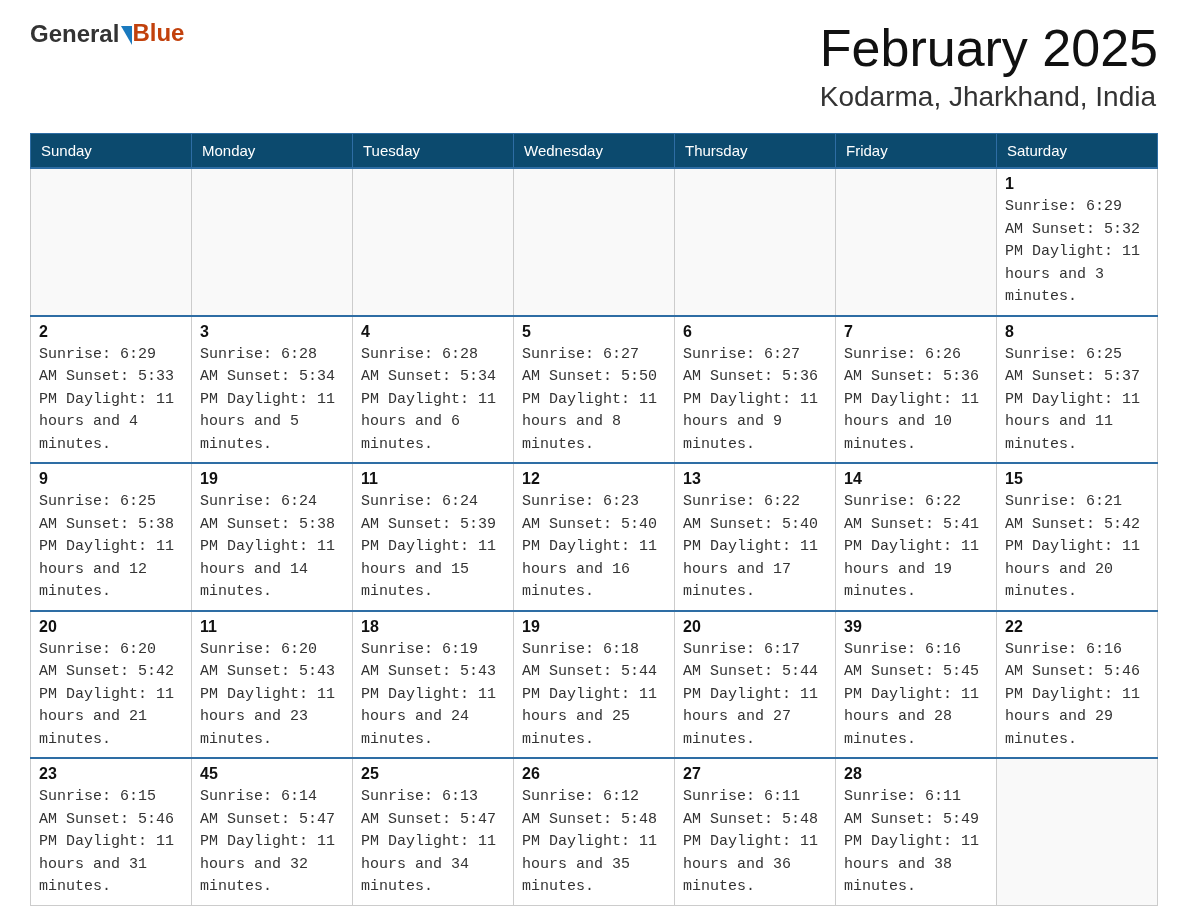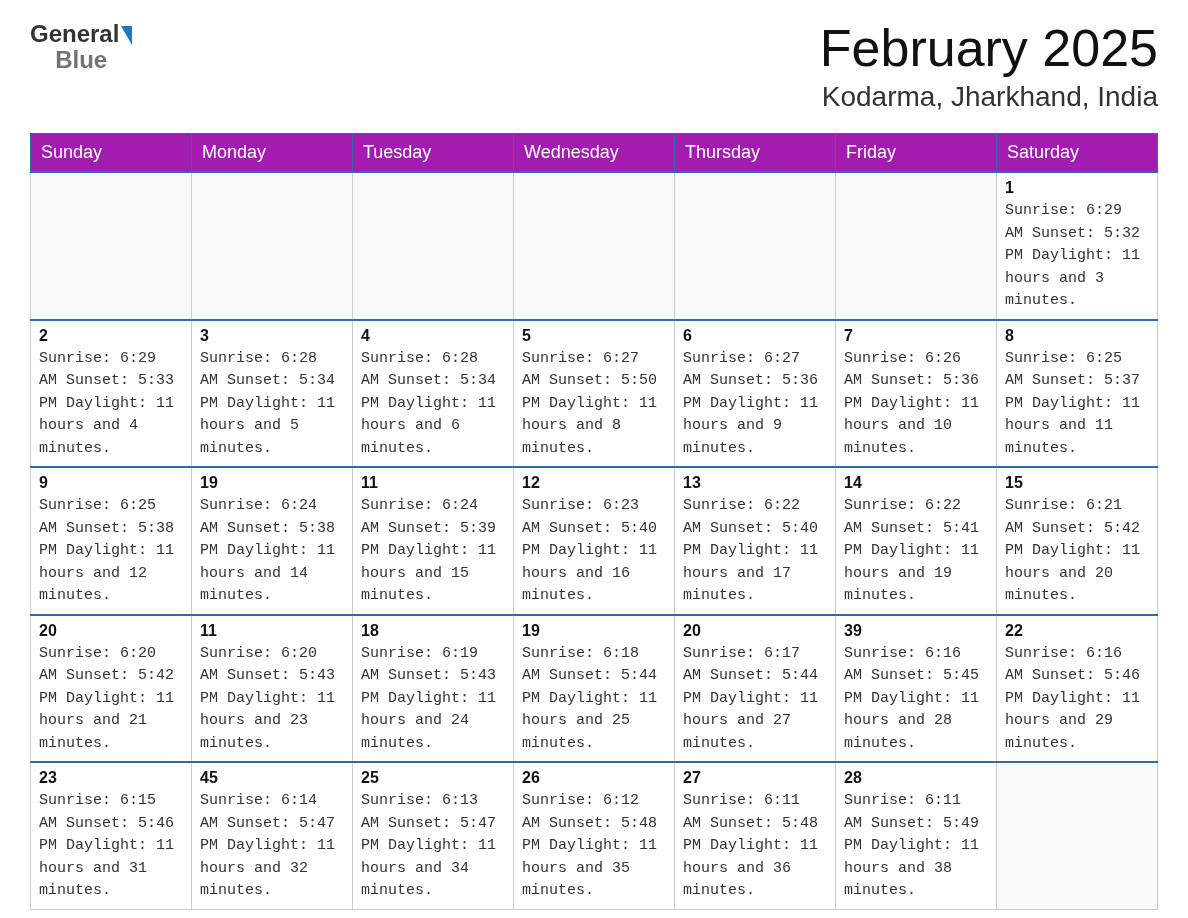--- a/index.html
+++ b/index.html
@@ -10,43 +10,43 @@
       min-height: 918px;
       padding: 20px 30px;
     }
     .header {
       display: flex;
       justify-content: space-between;
       align-items: flex-start;
       margin-bottom: 20px;
     }
     .title-section {
-      text-align: right;
+      text-align: left;
       margin-left: 40px;
     }
     .month-title {
       font-size: 52px;
       font-weight: normal;
       color: #111;
       line-height: 1.1;
     }
     .location-title {
       font-size: 28px;
       color: #333;
       margin-top: 4px;
     }
     .calendar {
       width: 100%;
       border-collapse: collapse;
     }
     .calendar th {
-      background-color: #a21caf;
+      background-color: #0c4a6e;
       color: #fff;
       padding: 8px 10px;
-      font-size: 18px;
+      font-size: 15px;
       font-weight: normal;
       text-align: left;
       border: 1px solid #2e6da4;
     }
     .calendar td {
       width: 14.28%;
       vertical-align: top;
       padding: 6px 8px;
       border: 1px solid #ccc;
       border-top: 2px solid #2e6da4;
@@ -68,22 +68,21 @@
       margin-bottom: 3px;
     }
     .day-info {
       font-size: 15px;
       color: #333;
       line-height: 1.5;
       font-family: Liberation Mono, monospace;
     }
     .logo-wrapper {
       display: flex;
-      flex-direction: column;
-      align-items: center;
+      flex-direction: row;
     }
     .logo-line1 {
       display: flex;
       align-items: center;
     }
     .logo-line1 span.gen {
       font-size: 24px;
       font-weight: bold;
       color: #333;
     }
@@ -98,21 +97,21 @@
       margin-top: 2px;
     }
     .logo-line2 {
       display: flex;
       align-items: center;
       margin-top: -2px;
     }
     .logo-line2 span.blue {
       font-size: 24px;
       font-weight: bold;
-      color: #737373;
+      color: #c2410c;
     }
   </style>
 </head>
 <body>
 
 <div class="header">
   <div class="logo-wrapper">
     <div class="logo-line1">
       <span class="gen">General</span>
       <span class="arrow"></span>

